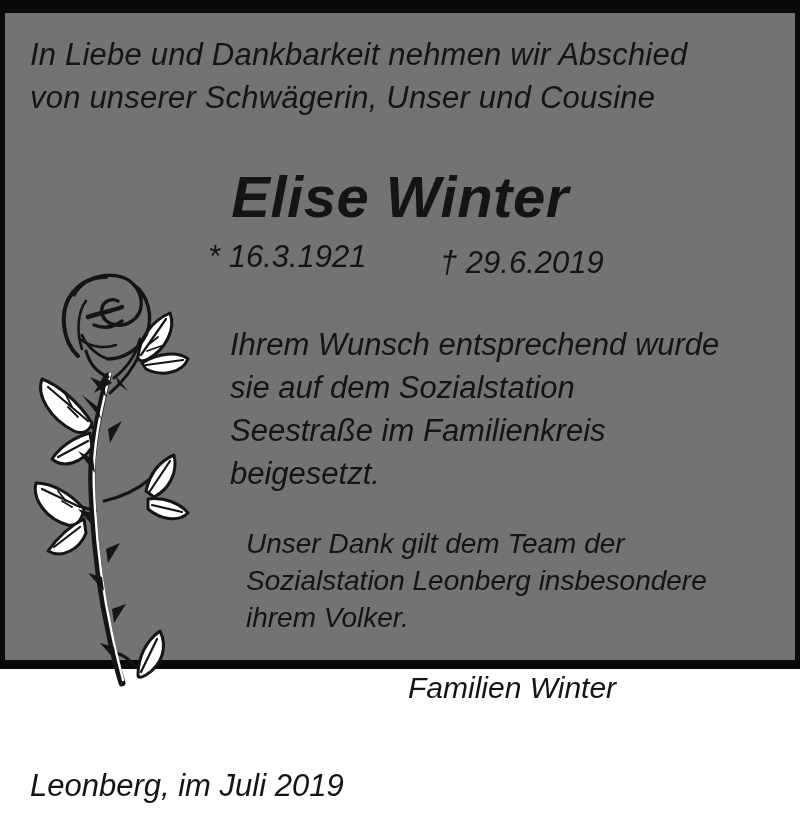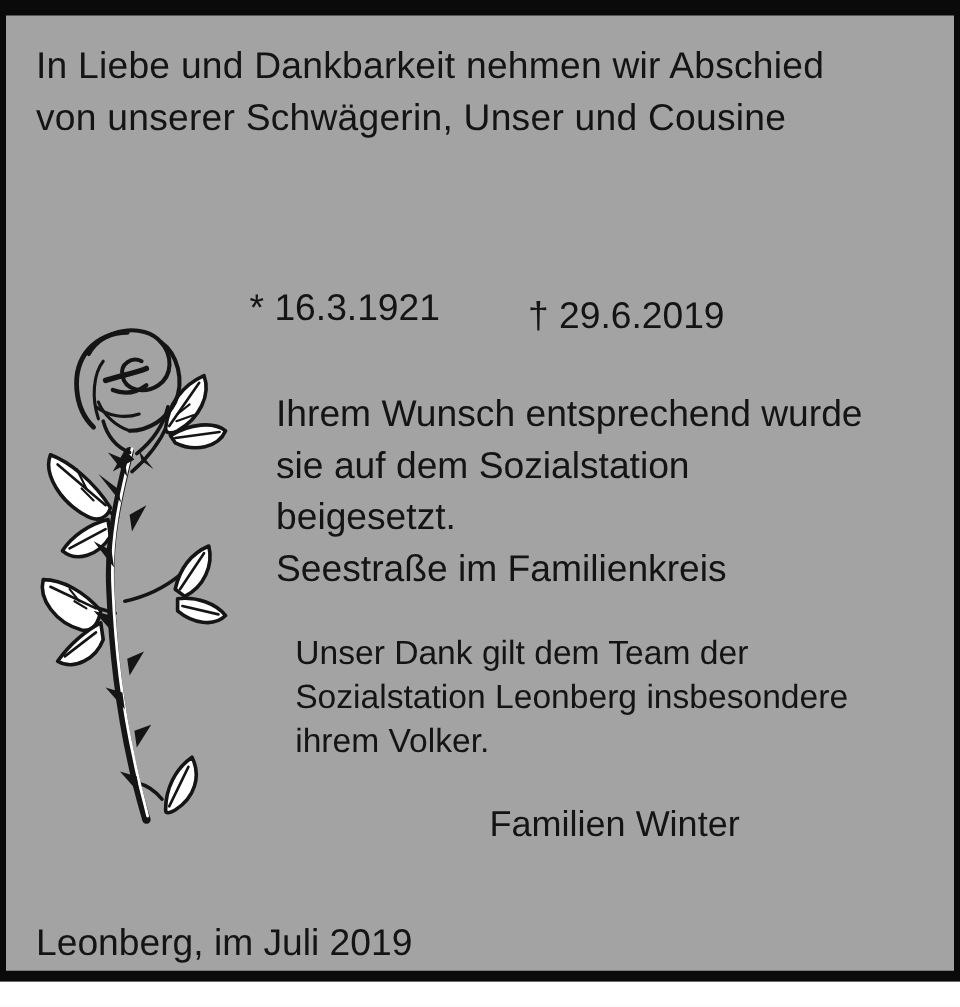--- a/index.html
+++ b/index.html
@@ -1,27 +1,28 @@
 <!DOCTYPE html>
 <html><head>
 <meta charset="utf-8">
 <style>
   html, body { margin: 0; padding: 0; background: #ffffff; }
   body { width: 800px; height: 839px; overflow: hidden; }
 
   .notice {
     position: relative;
-    width: 800px; height: 818px;
+    width: 800px; height: 669px;
     box-sizing: border-box;
-    background: #a3a3a3;
+    background: #737373;
     border-style: solid;
     border-color: #0a0a0a;
     border-width: 13px 5px 9px 5px;
     font-family: "Liberation Sans", sans-serif;
     color: #141414;
+    font-style: italic;
   }
 
   .intro {
     position: absolute; left: 25px; top: 20px;
     font-size: 31px; line-height: 43px; letter-spacing: 0.2px;
     white-space: nowrap;
   }
 
   .deceased-name {
     position: absolute; left: 0; top: 150px; width: 100%;
@@ -64,20 +65,21 @@
 </head>
 <body>
 
 <div class="notice">
 
   <div class="intro">
     <div>In Liebe und Dankbarkeit nehmen wir Abschied</div>
     <div>von unserer Schwägerin, Unser und Cousine</div>
   </div>
 
+  <div class="deceased-name">Elise Winter</div>
 
   <div class="birth-date">* 16.3.1921</div>
   <div class="death-date">† 29.6.2019</div>
 
   <svg class="rose" width="175" height="428" viewBox="0 0 175 428" aria-hidden="true">
     <g stroke="#151515" fill="none" stroke-width="3" stroke-linecap="round" stroke-linejoin="round">
 
       <path d="M90,132 C104,120 114,106 120,92"></path>
       <path d="M78,170 C62,160 46,148 34,140"></path>
       <path d="M84,240 C102,236 118,228 130,218"></path>
@@ -139,22 +141,22 @@
       <path stroke-width="2.6" d="M88,98 C76,94 66,84 62,74"></path>
       <path stroke-width="4.5" d="M68,56 C80,52 92,50 102,46"></path>
       <path stroke-width="3.5" d="M74,64 C84,68 94,66 102,60"></path>
       <path stroke-width="2.6" d="M60,78 C70,86 84,88 96,84"></path>
     </g>
   </svg>
 
   <div class="burial-paragraph">
     <div>Ihrem Wunsch entsprechend wurde</div>
     <div>sie auf dem Sozialstation</div>
+    <div>Seestraße im Familienkreis</div>
     <div>beigesetzt.</div>
-    <div>Seestraße im Familienkreis</div>
   </div>
 
   <div class="thanks-paragraph">
     <div>Unser Dank gilt dem Team der</div>
     <div>Sozialstation Leonberg insbesondere</div>
     <div>ihrem Volker.</div>
   </div>
 
   <div class="signature">Familien Winter</div>
 

